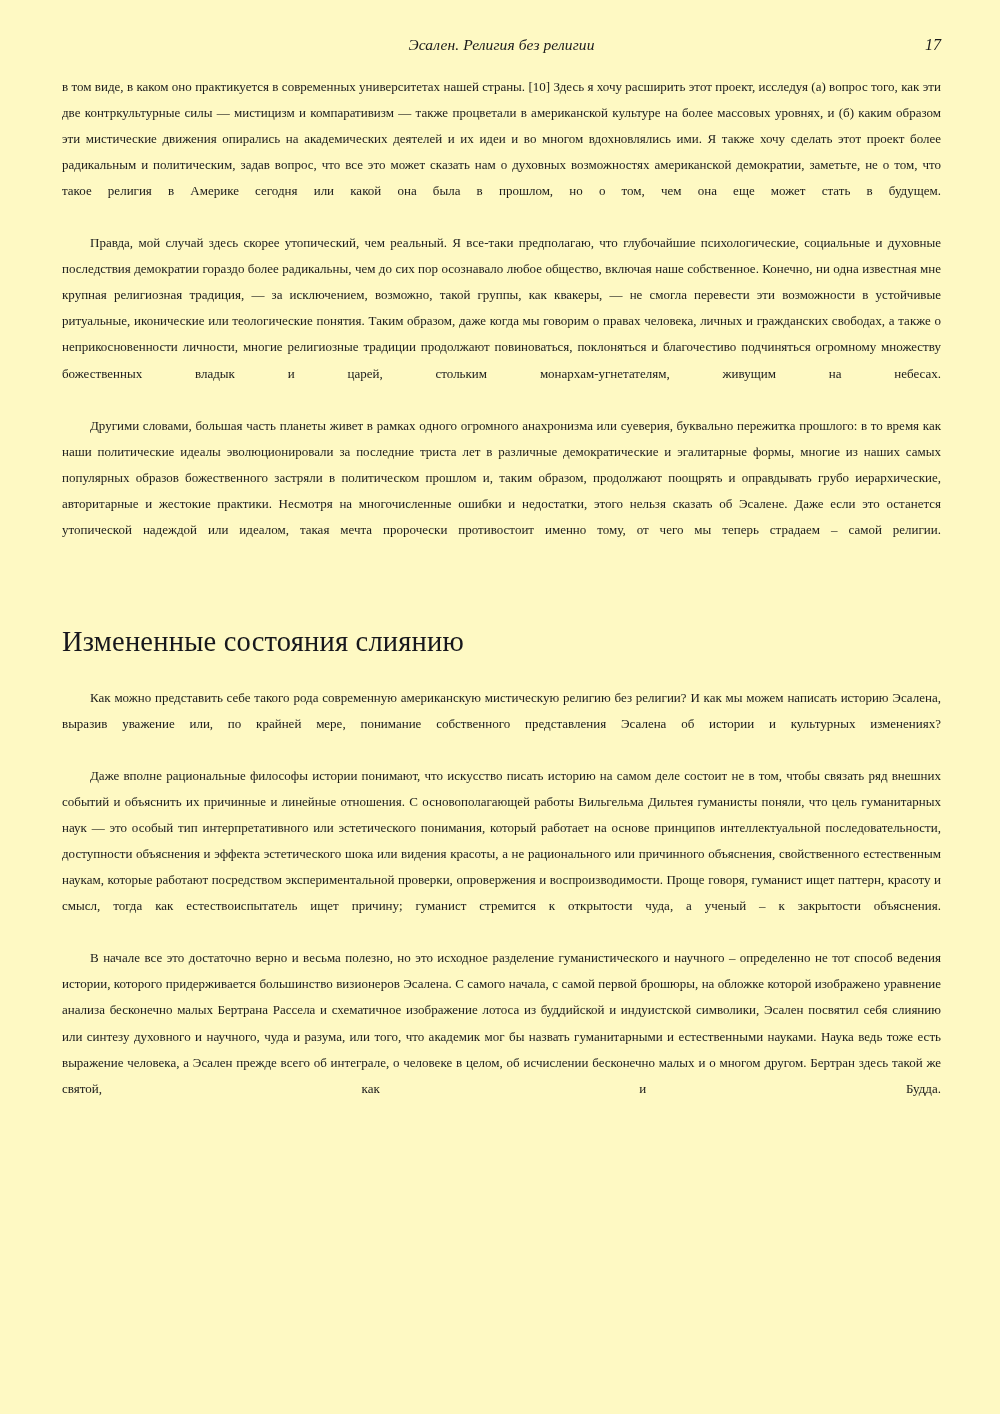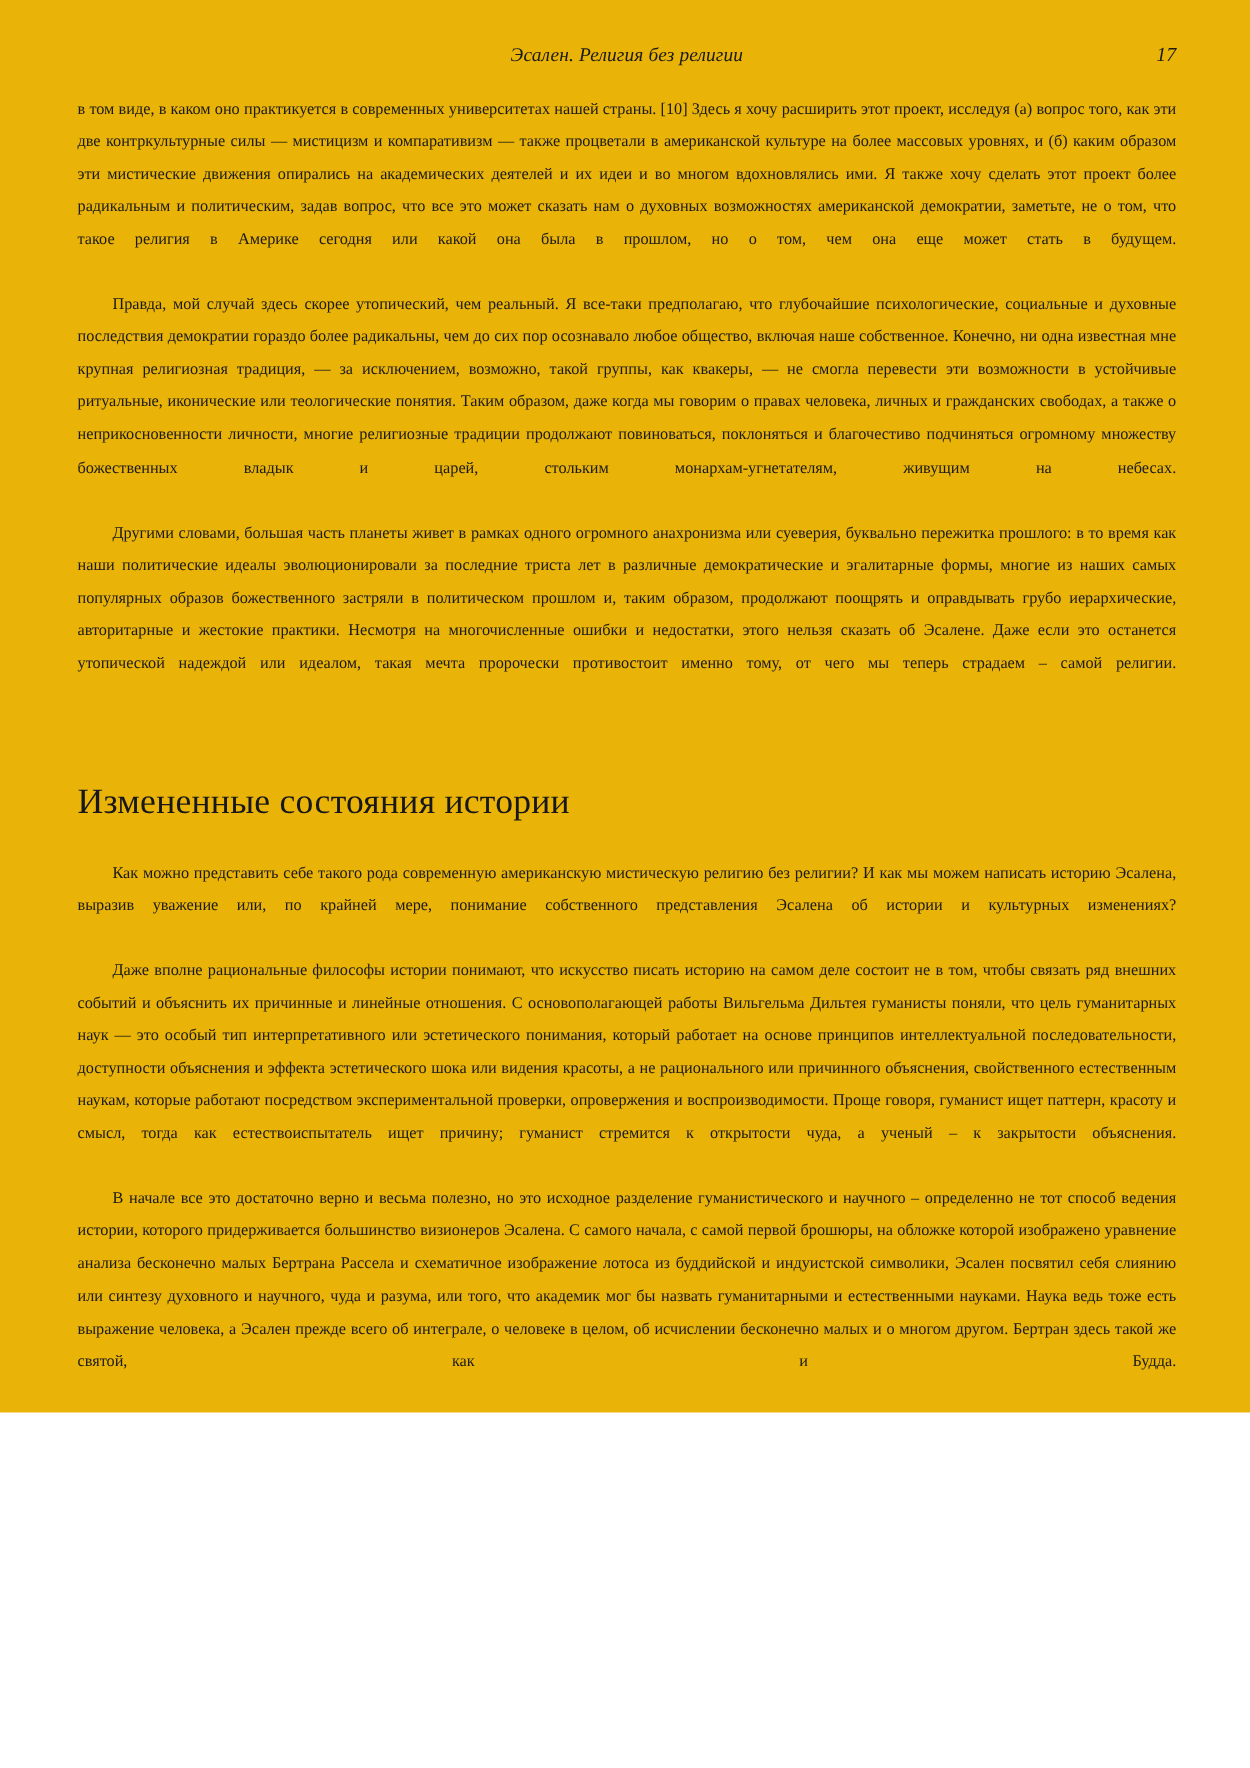--- a/index.html
+++ b/index.html
@@ -14,22 +14,22 @@
     height: 1414px;
     overflow: hidden;
     font-family: "Liberation Serif", "DejaVu Serif", serif;
     color: #1a1a1a;
     -webkit-font-smoothing: antialiased;
   }
 
   .page {
     position: relative;
     width: 1000px;
-    height: 1130px;
-    background: #eab308;
+    height: 1414px;
+    background: #fef9c3;
     box-sizing: border-box;
   }
 
   
   .running-head {
     position: absolute;
     top: 36px;
     left: 62px;
     right: 59px;
     height: 22px;
@@ -120,21 +120,21 @@
 
   <div class="textblock">
 
     <p class="para noindent">в том виде, в каком оно практикуется в современных университетах нашей страны. [10] Здесь я хочу расширить этот проект, исследуя (а) вопрос того, как эти две контркультурные силы — мистицизм и компаративизм — также процветали в американской культуре на более массовых уровнях, и (б) каким образом эти мистические движения опирались на академических деятелей и их идеи и во многом вдохновлялись ими. Я также хочу сделать этот проект более радикальным и политическим, задав вопрос, что все это может сказать нам о духовных возможностях американской демократии, заметьте, не о том, что такое религия в Америке сегодня или какой она была в прошлом, но о том, чем она еще может стать в будущем.</p>
 
     <p class="para indent">Правда, мой случай здесь скорее утопический, чем реальный. Я все-таки предполагаю, что глубочайшие психологические, социальные и духовные последствия демократии гораздо более радикальны, чем до сих пор осознавало любое общество, включая наше собственное. Конечно, ни одна известная мне крупная религиозная традиция, — за исключением, возможно, такой группы, как квакеры, — не смогла перевести эти возможности в устойчивые ритуальные, иконические или теологические понятия. Таким образом, даже когда мы говорим о правах человека, личных и гражданских свободах, а также о неприкосновенности личности, многие религиозные традиции продолжают повиноваться, поклоняться и благочестиво подчиняться огромному множеству божественных владык и царей, стольким монархам-угнетателям, живущим на небесах.</p>
 
     <p class="para indent">Другими словами, большая часть планеты живет в рамках одного огромного анахронизма или суеверия, буквально пережитка прошлого: в то время как наши политические идеалы эволюционировали за последние триста лет в различные демократические и эгалитарные формы, многие из наших самых популярных образов божественного застряли в политическом прошлом и, таким образом, продолжают поощрять и оправдывать грубо иерархические, авторитарные и жестокие практики. Несмотря на многочисленные ошибки и недостатки, этого нельзя сказать об Эсалене. Даже если это останется утопической надеждой или идеалом, такая мечта пророчески противостоит именно тому, от чего мы теперь страдаем – самой религии.</p>
 
     <div class="heading-wrap">
-      <h2 class="section-heading">Измененные состояния истории</h2>
+      <h2 class="section-heading">Измененные состояния слиянию</h2>
     </div>
 
     <p class="para indent">Как можно представить себе такого рода современную американскую мистическую религию без религии? И как мы можем написать историю Эсалена, выразив уважение или, по крайней мере, понимание собственного представления Эсалена об истории и культурных изменениях?</p>
 
     <p class="para indent">Даже вполне рациональные философы истории понимают, что искусство писать историю на самом деле состоит не в том, чтобы связать ряд внешних событий и объяснить их причинные и линейные отношения. С основополагающей работы Вильгельма Дильтея гуманисты поняли, что цель гуманитарных наук — это особый тип интерпретативного или эстетического понимания, который работает на основе принципов интеллектуальной последовательности, доступности объяснения и эффекта эстетического шока или видения красоты, а не рационального или причинного объяснения, свойственного естественным наукам, которые работают посредством экспериментальной проверки, опровержения и воспроизводимости. Проще говоря, гуманист ищет паттерн, красоту и смысл, тогда как естествоиспытатель ищет причину; гуманист стремится к открытости чуда, а ученый –  к закрытости объяснения.</p>
 
     <p class="para indent">В начале все это достаточно верно и весьма полезно, но это исходное разделение гуманистического и научного – определенно не тот способ ведения истории, которого придерживается большинство визионеров Эсалена. С самого начала, с самой первой брошюры, на обложке которой изображено уравнение анализа бесконечно малых Бертрана Рассела и схематичное изображение лотоса из буддийской и индуистской символики, Эсален посвятил себя слиянию или синтезу духовного и научного, чуда и разума, или того, что академик мог бы назвать гуманитарными и естественными науками. Наука ведь тоже есть выражение человека, а Эсален прежде всего об интеграле, о человеке в целом, об исчислении бесконечно малых и о многом другом. Бертран здесь такой же святой, как и Будда.</p>
 
   </div>
 </div>

